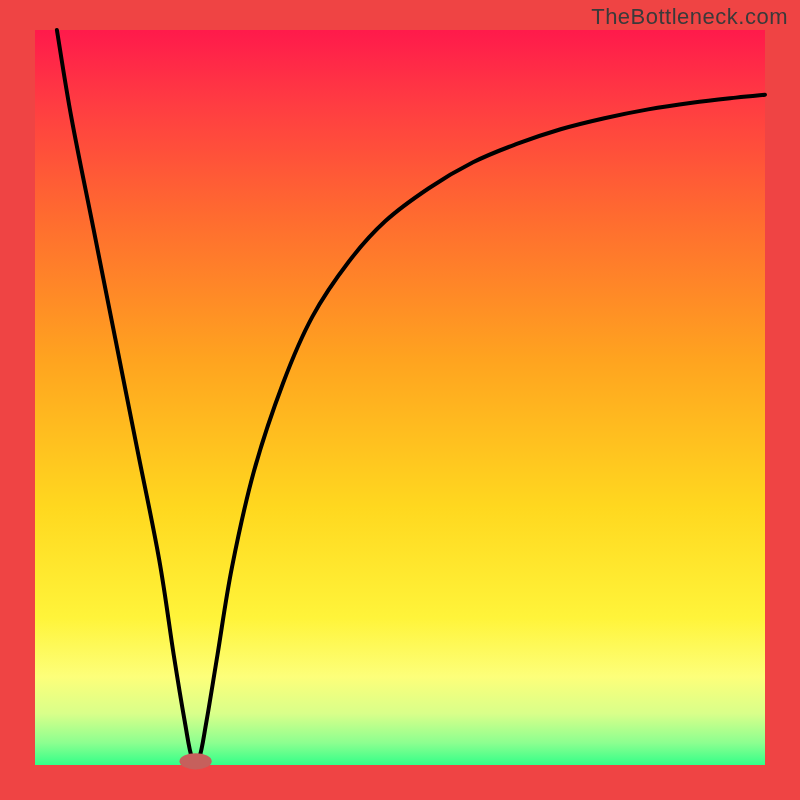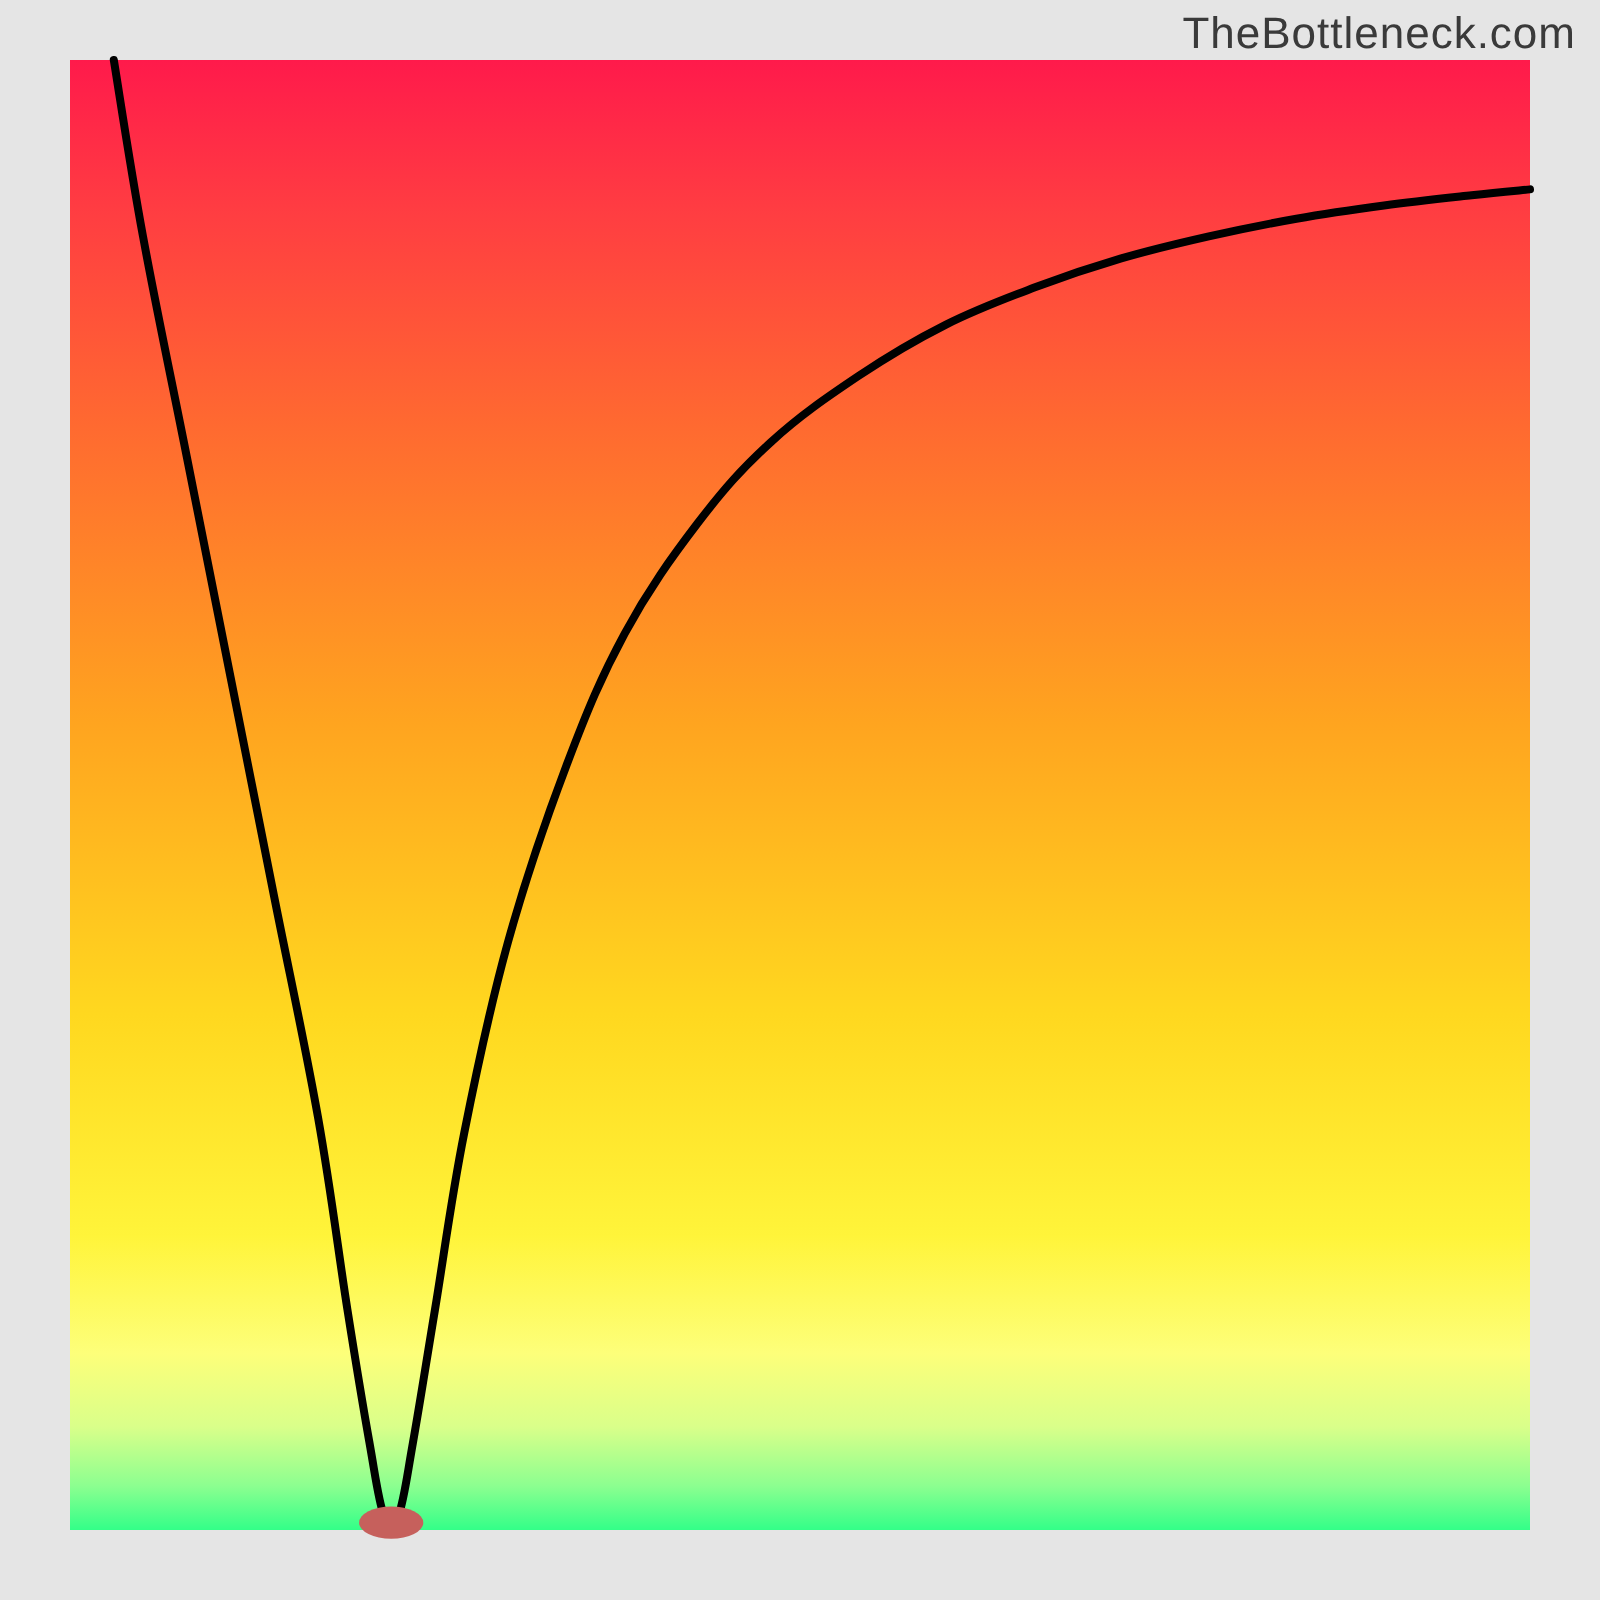--- a/index.html
+++ b/index.html
@@ -10,21 +10,21 @@
     background: #000;
     overflow: hidden;
     font-family: Arial, Helvetica, sans-serif;
   }
   .frame {
     position: absolute;
     top: 0;
     left: 0;
     width: 800px;
     height: 800px;
-    background: #e5e5e5;
+    background: #ef4444;
   }
   .watermark {
     position: absolute;
     top: 4px;
     right: 12px;
     color: #3a3a3a;
     font-size: 22px;
     font-weight: 500;
     letter-spacing: 0.5px;
     user-select: none;

